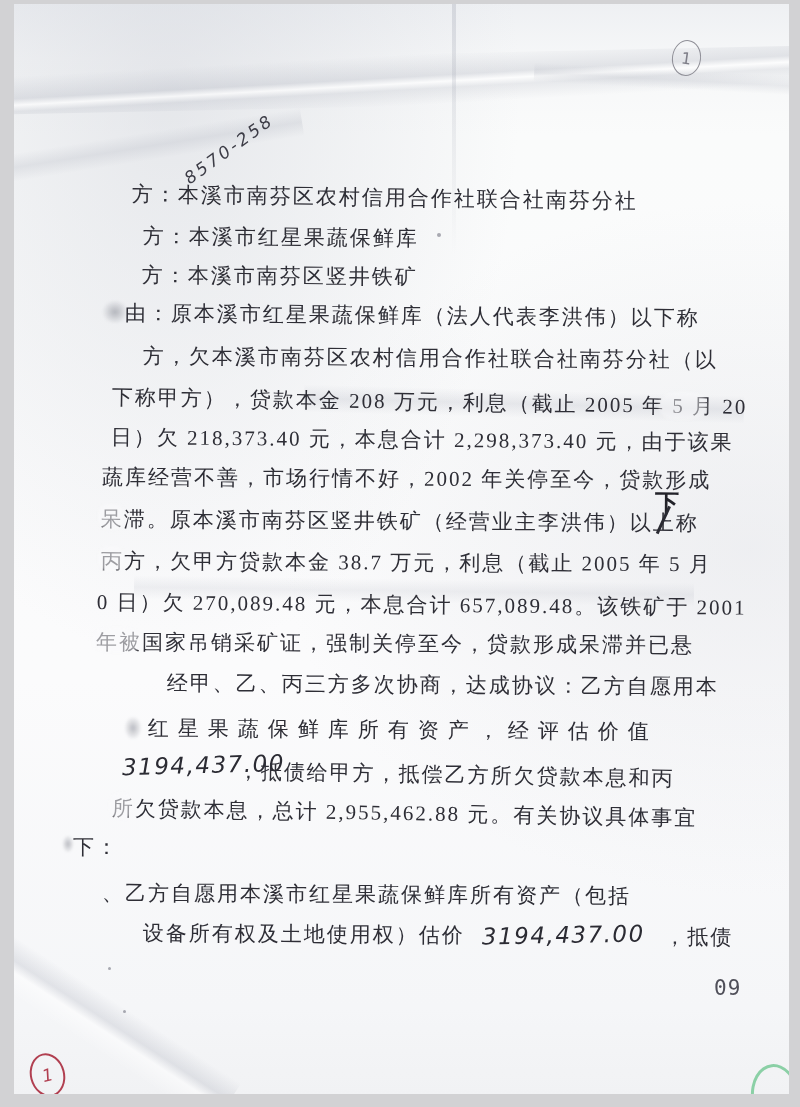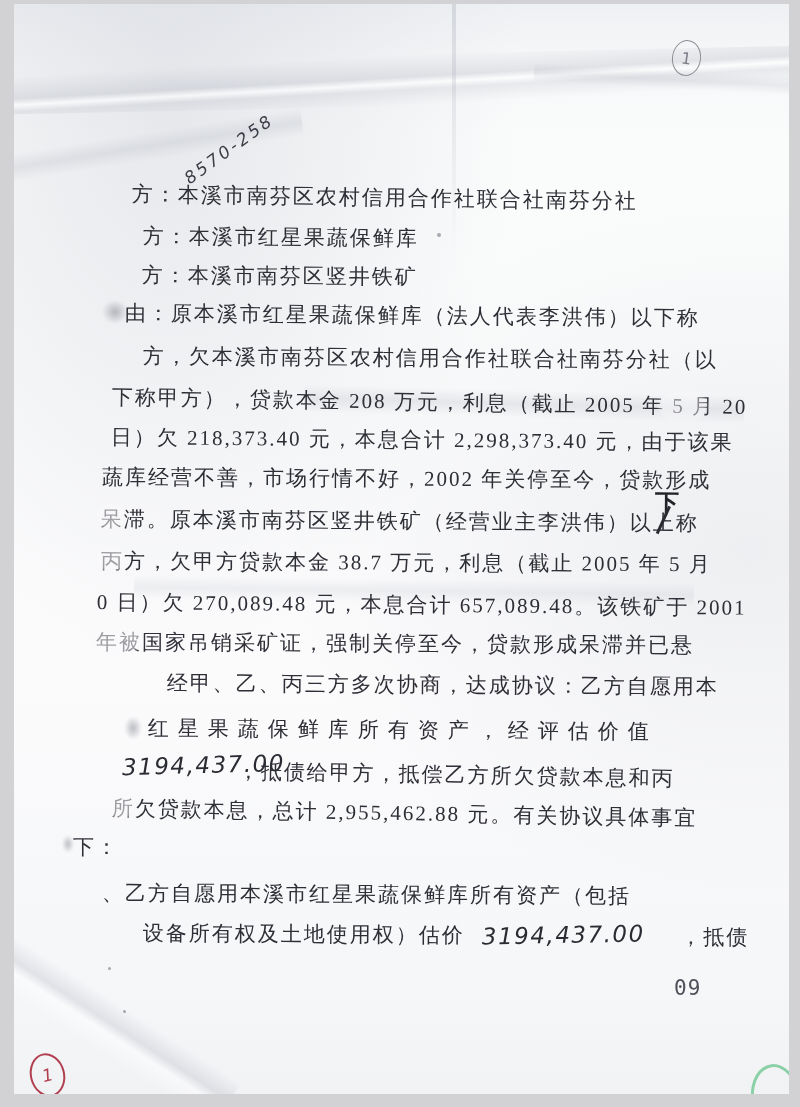--- a/index.html
+++ b/index.html
@@ -48,21 +48,21 @@
           filter:blur(.8px);}
   .wear{position:absolute;background:rgba(250,250,251,.55);filter:blur(1.5px);border-radius:40%;}
   .speck{position:absolute;width:4px;height:4px;border-radius:50%;background:rgba(90,92,105,.5);}
   .circle{position:absolute;border-radius:50%;display:flex;align-items:center;justify-content:center;}
   .circle.pencil{left:658px;top:36px;width:27px;height:34px;border:1.6px solid #8f8f97;
          transform:rotate(8deg);color:#7e7e88;font-size:16px;font-family:"DejaVu Sans",sans-serif;}
   .circle.red{left:16px;top:1049px;width:31px;height:40px;border:2.4px solid #b13f50;
          transform:rotate(-14deg);color:#b13f50;font-size:17px;font-family:"DejaVu Sans",sans-serif;font-style:italic;}
   .circle.green{left:737px;top:1060px;width:42px;height:58px;border:3px solid #8bd0a6;
          transform:rotate(-6deg);}
-  .pagenum{position:absolute;left:660px;top:972px;font-size:21px;color:#4f4f59;
+  .pagenum{position:absolute;left:700px;top:972px;font-size:21px;color:#4f4f59;
          font-family:"DejaVu Sans Mono",monospace;letter-spacing:1px;}
 </style>
 </head>
 <body>
 
 <div class="screen">
   <div class="paper">
 
     <div class="crease c1"></div>
     <div class="crease c2"></div>
@@ -110,21 +110,21 @@
     <div class="line t10" style="left:98px;top:790px;">所欠贷款本息，总计 2,955,462.88 元。有关协议具体事宜</div>
 
     <div class="smudge" style="left:48px;top:831px;width:12px;height:18px;"></div>
     <div class="line" style="left:59px;top:829px;">下：</div>
 
     <div class="line t03" style="left:88px;top:875px;">、乙方自愿用本溪市红星果蔬保鲜库所有资产（包括</div>
 
     <div class="line t04" style="left:129px;top:915px;">
       <span>设备所有权及土地使用权）估价</span>
       <span class="hand" style="margin-left:10px;">3194,437.00</span>
-      <span style="margin-left:28px;">，抵债</span>
+      <span style="margin-left:12px;">，抵债</span>
     </div>
 
     <div class="wear" style="left:84px;top:500px;width:26px;height:26px;"></div>
     <div class="wear" style="left:84px;top:542px;width:26px;height:26px;"></div>
     <div class="wear" style="left:78px;top:623px;width:50px;height:26px;"></div>
     <div class="wear" style="left:95px;top:789px;width:24px;height:26px;"></div>
     <div class="wear" style="left:645px;top:388px;width:48px;height:28px;background:rgba(248,249,250,.45);"></div>
 
     <div class="speck" style="left:423px;top:229px;"></div>
     <div class="speck" style="left:94px;top:963px;width:3px;height:3px;"></div>

